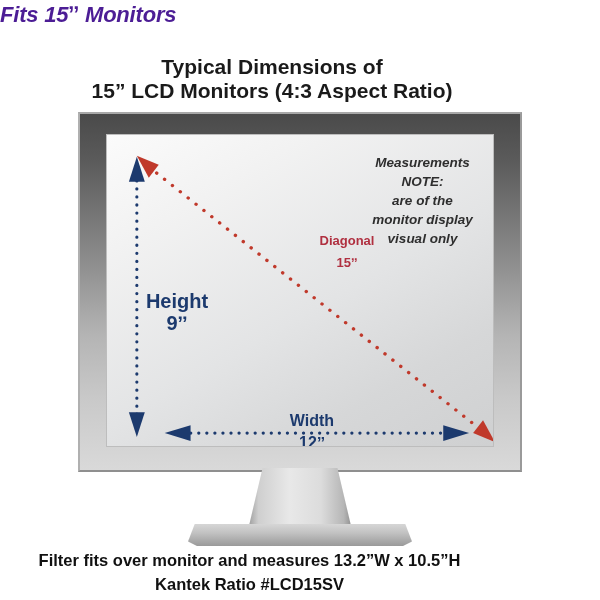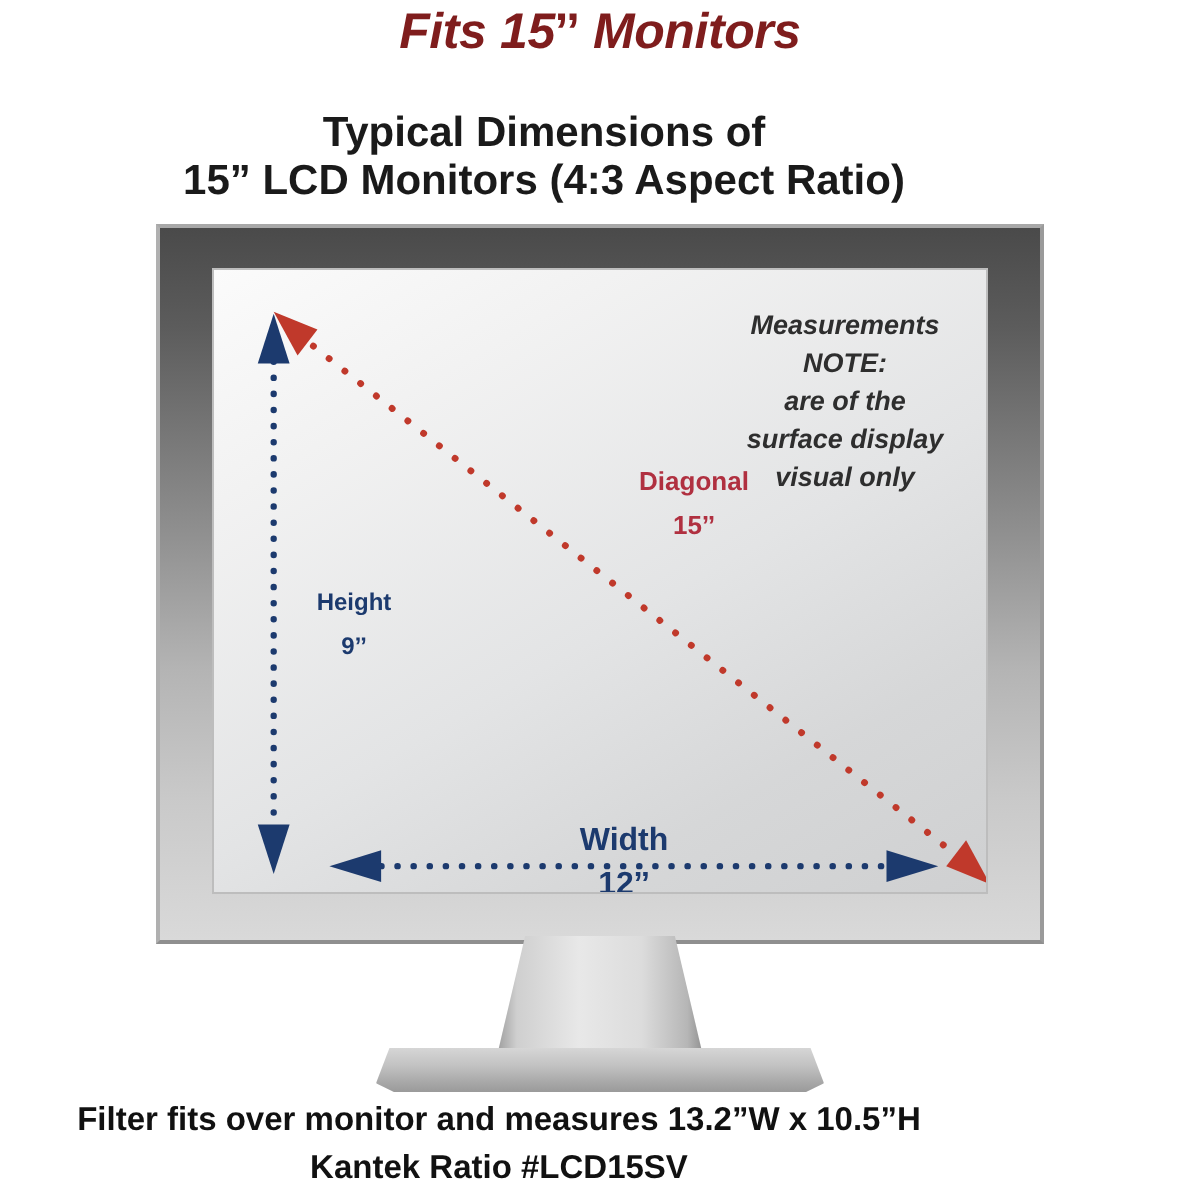--- a/index.html
+++ b/index.html
@@ -8,25 +8,25 @@
     background:#ffffff;
     font-family:"Liberation Sans", sans-serif;
     position:relative;
     overflow:hidden;
   }
 
   
   #main-title {
     position:absolute;
     top:2px; left:0; width:600px;
-    text-align:center;
-    font-size:25px;
+    text-align:left;
+    font-size:22px;
     font-weight:bold;
     font-style:italic;
-    color:#7f1d1d;
+    color:#4c1d95;
     letter-spacing:-0.2px;
   }
   #subtitle {
     position:absolute;
     top:55px; left:0; width:544px;
     text-align:center;
     font-size:21px;
     font-weight:bold;
     color:#1a1a1a;
     line-height:24px;
@@ -85,21 +85,21 @@
     width:120px;
     font-size:13px;
     font-weight:bold;
     color:#b03040;
     line-height:22px;
   }
   #diagonal-label .line { display:block; }
   #height-label {
     left:20px; top:155px;
     width:100px;
-    font-size:12px;
+    font-size:20px;
     font-weight:bold;
     color:#1c3a6e;
     line-height:22px;
   }
   #height-label .line { display:block; }
   #width-label {
     left:150px; top:275px;
     width:110px;
     font-size:16px;
     font-weight:bold;
@@ -173,21 +173,21 @@
         <line x1="76" y1="300" x2="346" y2="300" stroke="#1c3a6e" stroke-width="3.2" stroke-linecap="round" stroke-dasharray="0.1 8"></line>
         <polygon points="58,300 84,292 84,308" fill="#1c3a6e"></polygon>
         <polygon points="364,300 338,292 338,308" fill="#1c3a6e"></polygon>
       </g>
     </svg>
 
     <div id="note-block" class="screen-label">
       <span class="line">Measurements</span>
       <span class="line">NOTE:</span>
       <span class="line">are of the</span>
-      <span class="line">surface display</span>
+      <span class="line">monitor display</span>
       <span class="line">visual only</span>
     </div>
 
     <div id="diagonal-label" class="screen-label">
       <span class="line">Diagonal</span>
       <span class="line">15ˮ</span>
     </div>
 
     <div id="height-label" class="screen-label">
       <span class="line">Height</span>

